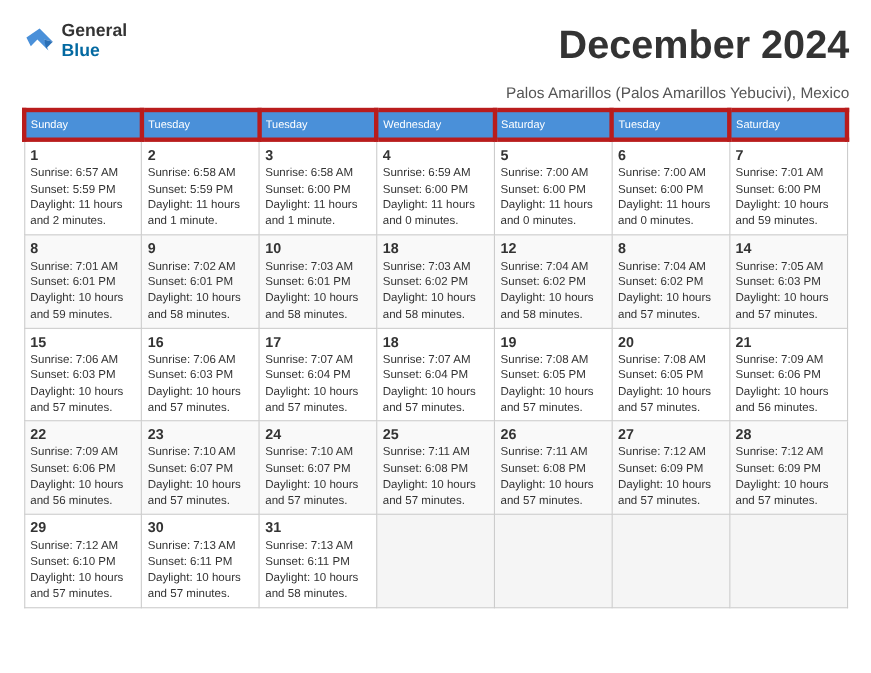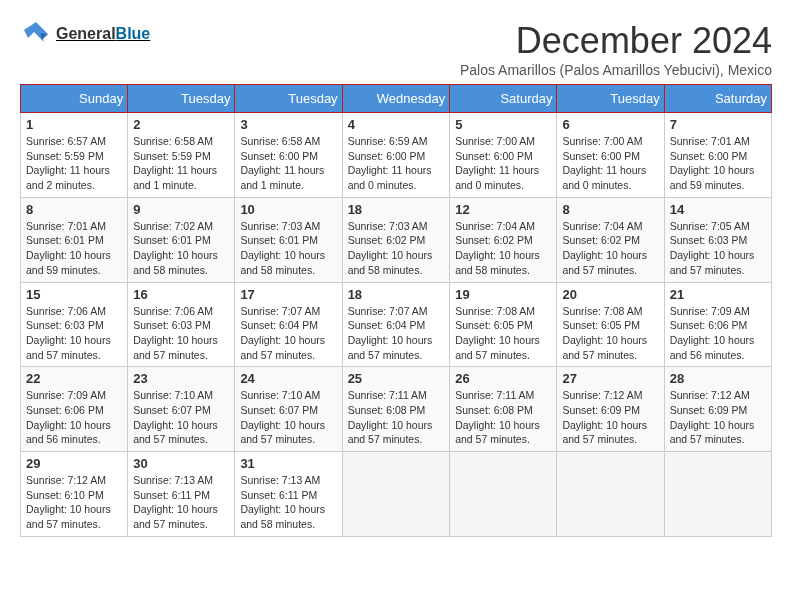--- a/index.html
+++ b/index.html
@@ -14,41 +14,41 @@
       display: flex;
       justify-content: space-between;
       align-items: flex-start;
       margin-bottom: 6px;
     }
     .title-block {
       text-align: right;
     }
     .month-title {
       font-size: 36px;
-      font-weight: normal;
+      font-weight: bold;
       color: #333;
     }
     .subtitle {
       font-size: 14px;
       color: #555;
-      margin-top: 0;
+      margin-top: 14px;
     }
     .calendar {
       width: 100%;
       border-collapse: collapse;
       font-size: 11px;
     }
     .calendar th {
       background-color: #4a90d9;
       color: white;
       padding: 6px 4px;
-      text-align: right;
-      font-size: 13px;
+      text-align: left;
+      font-size: 10px;
       font-weight: normal;
-      border: 1px solid #b91c1c;
+      border: 4px solid #b91c1c;
     }
     .calendar td {
       border: 1px solid #ccc;
       vertical-align: top;
       padding: 4px 5px;
       width: 108px;
       min-height: 80px;
       background: #fff;
     }
     .calendar tr:nth-child(even) td {
@@ -73,22 +73,21 @@
       display: flex;
       align-items: center;
       gap: 4px;
     }
     .logo-bird {
       width: 32px;
       height: 28px;
     }
     .logo-text-block {
       display: flex;
-      flex-direction: row;
-      text-decoration: underline;
+      flex-direction: column;
     }
     .logo-general {
       font-size: 16px;
       font-weight: bold;
       color: #333;
       line-height: 1.1;
     }
     .logo-blue-text {
       font-size: 16px;
       font-weight: bold;

